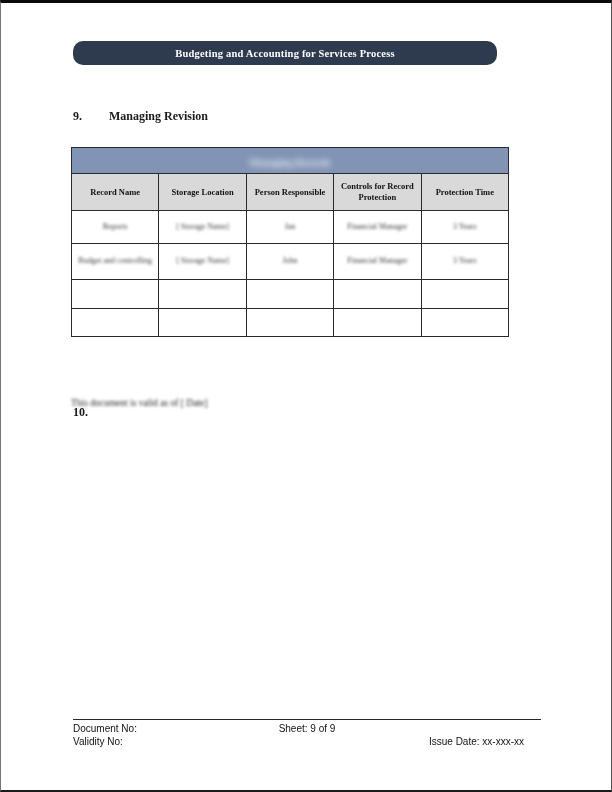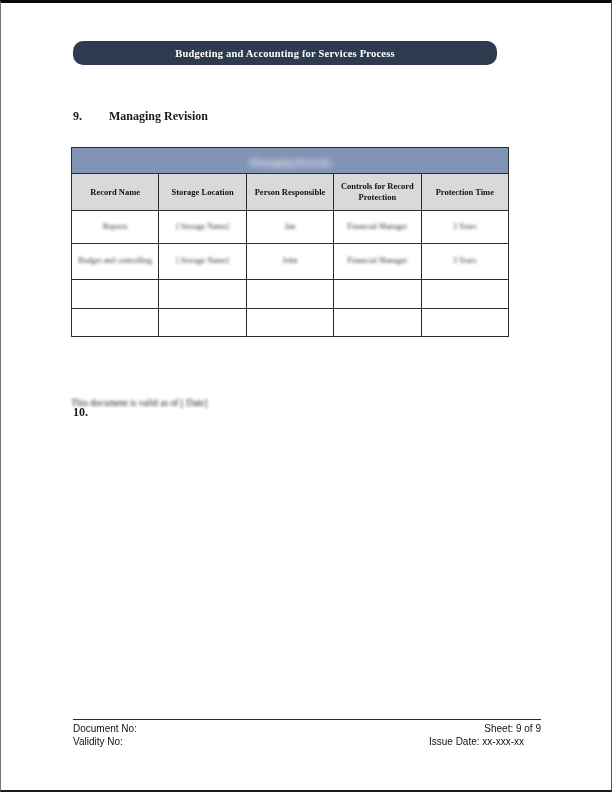--- a/index.html
+++ b/index.html
@@ -68,21 +68,21 @@
   }
 
   
   .footer-rule {
     position:absolute; left:72px; top:716px; width:468px;
     border-top:1px solid #2a2a2a; height:0;
   }
   .footer { font-family:"Liberation Sans", sans-serif; font-size:10px; color:#111; }
   .footer-doc   { position:absolute; left:72px;  top:720px; }
   .footer-rev   { position:absolute; left:72px;  top:733px; }
-  .footer-sheet { position:absolute; left:72px;  top:720px; width:468px; text-align:right; }
+  .footer-sheet { position:absolute; left:72px;  top:720px; width:468px; text-align:center; }
   .footer-issue { position:absolute; right:87px; top:733px; }
 </style>
 </head>
 <body>
 
 <div class="page">
 
   <div class="title-bar">
     <span>Budgeting and Accounting for Services Process</span>
   </div>

